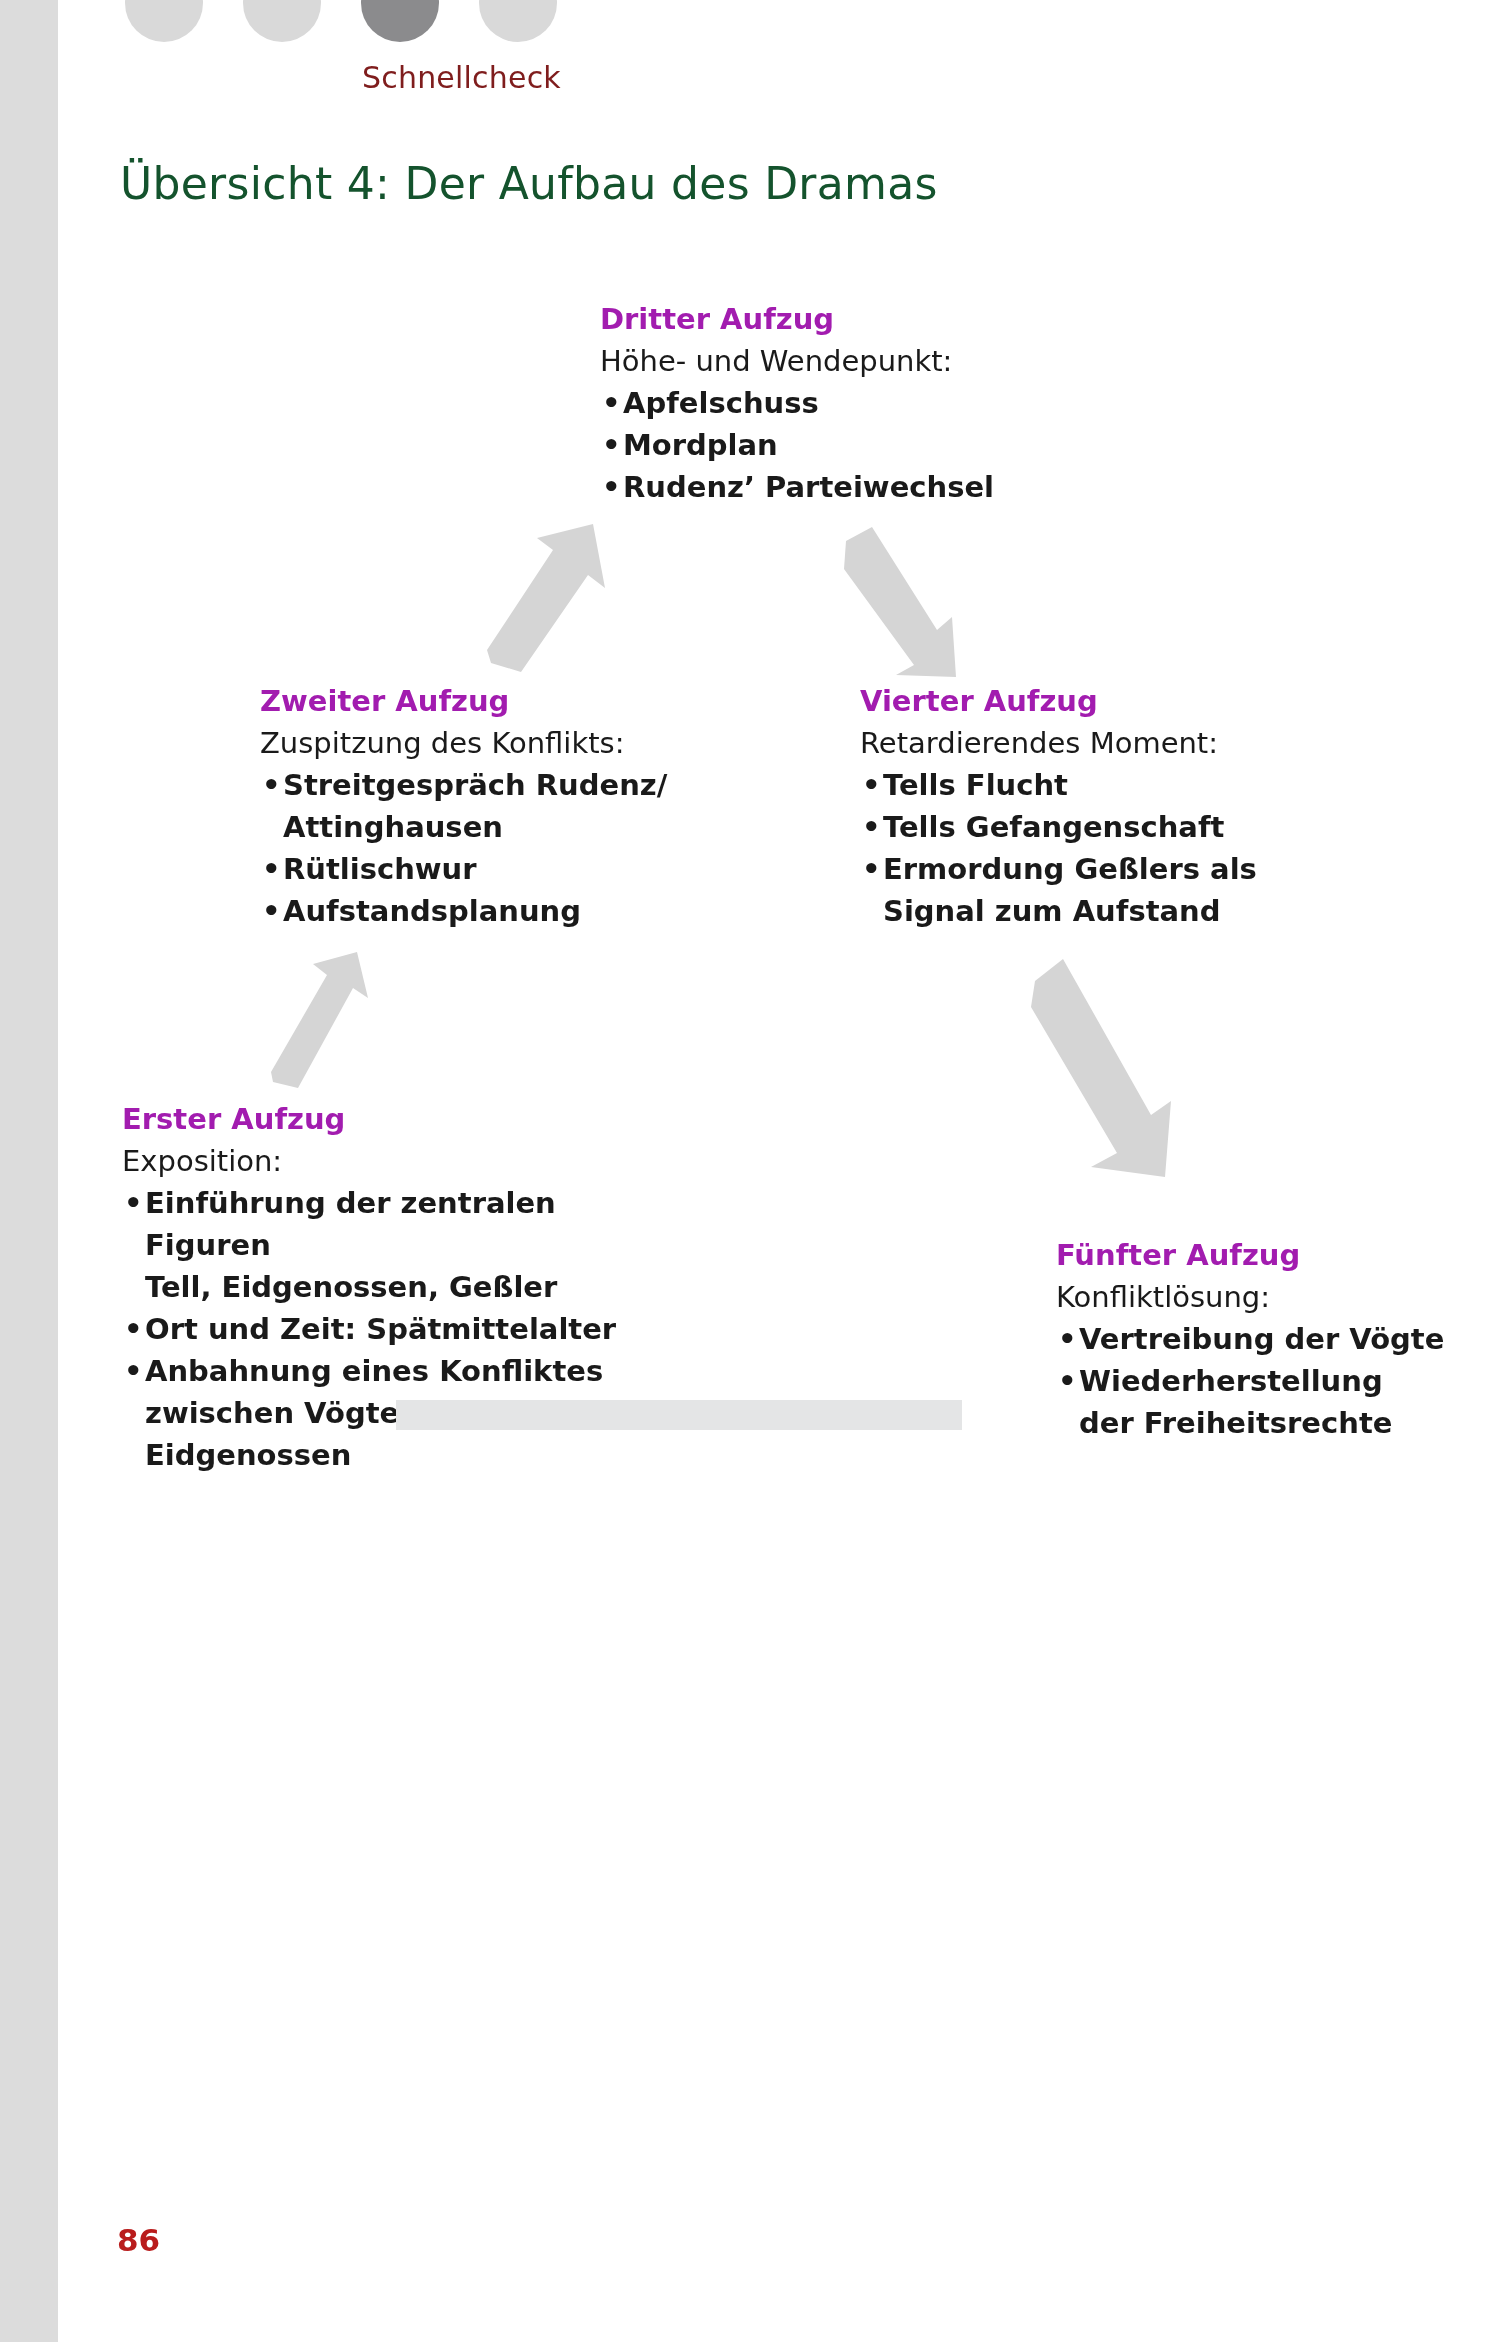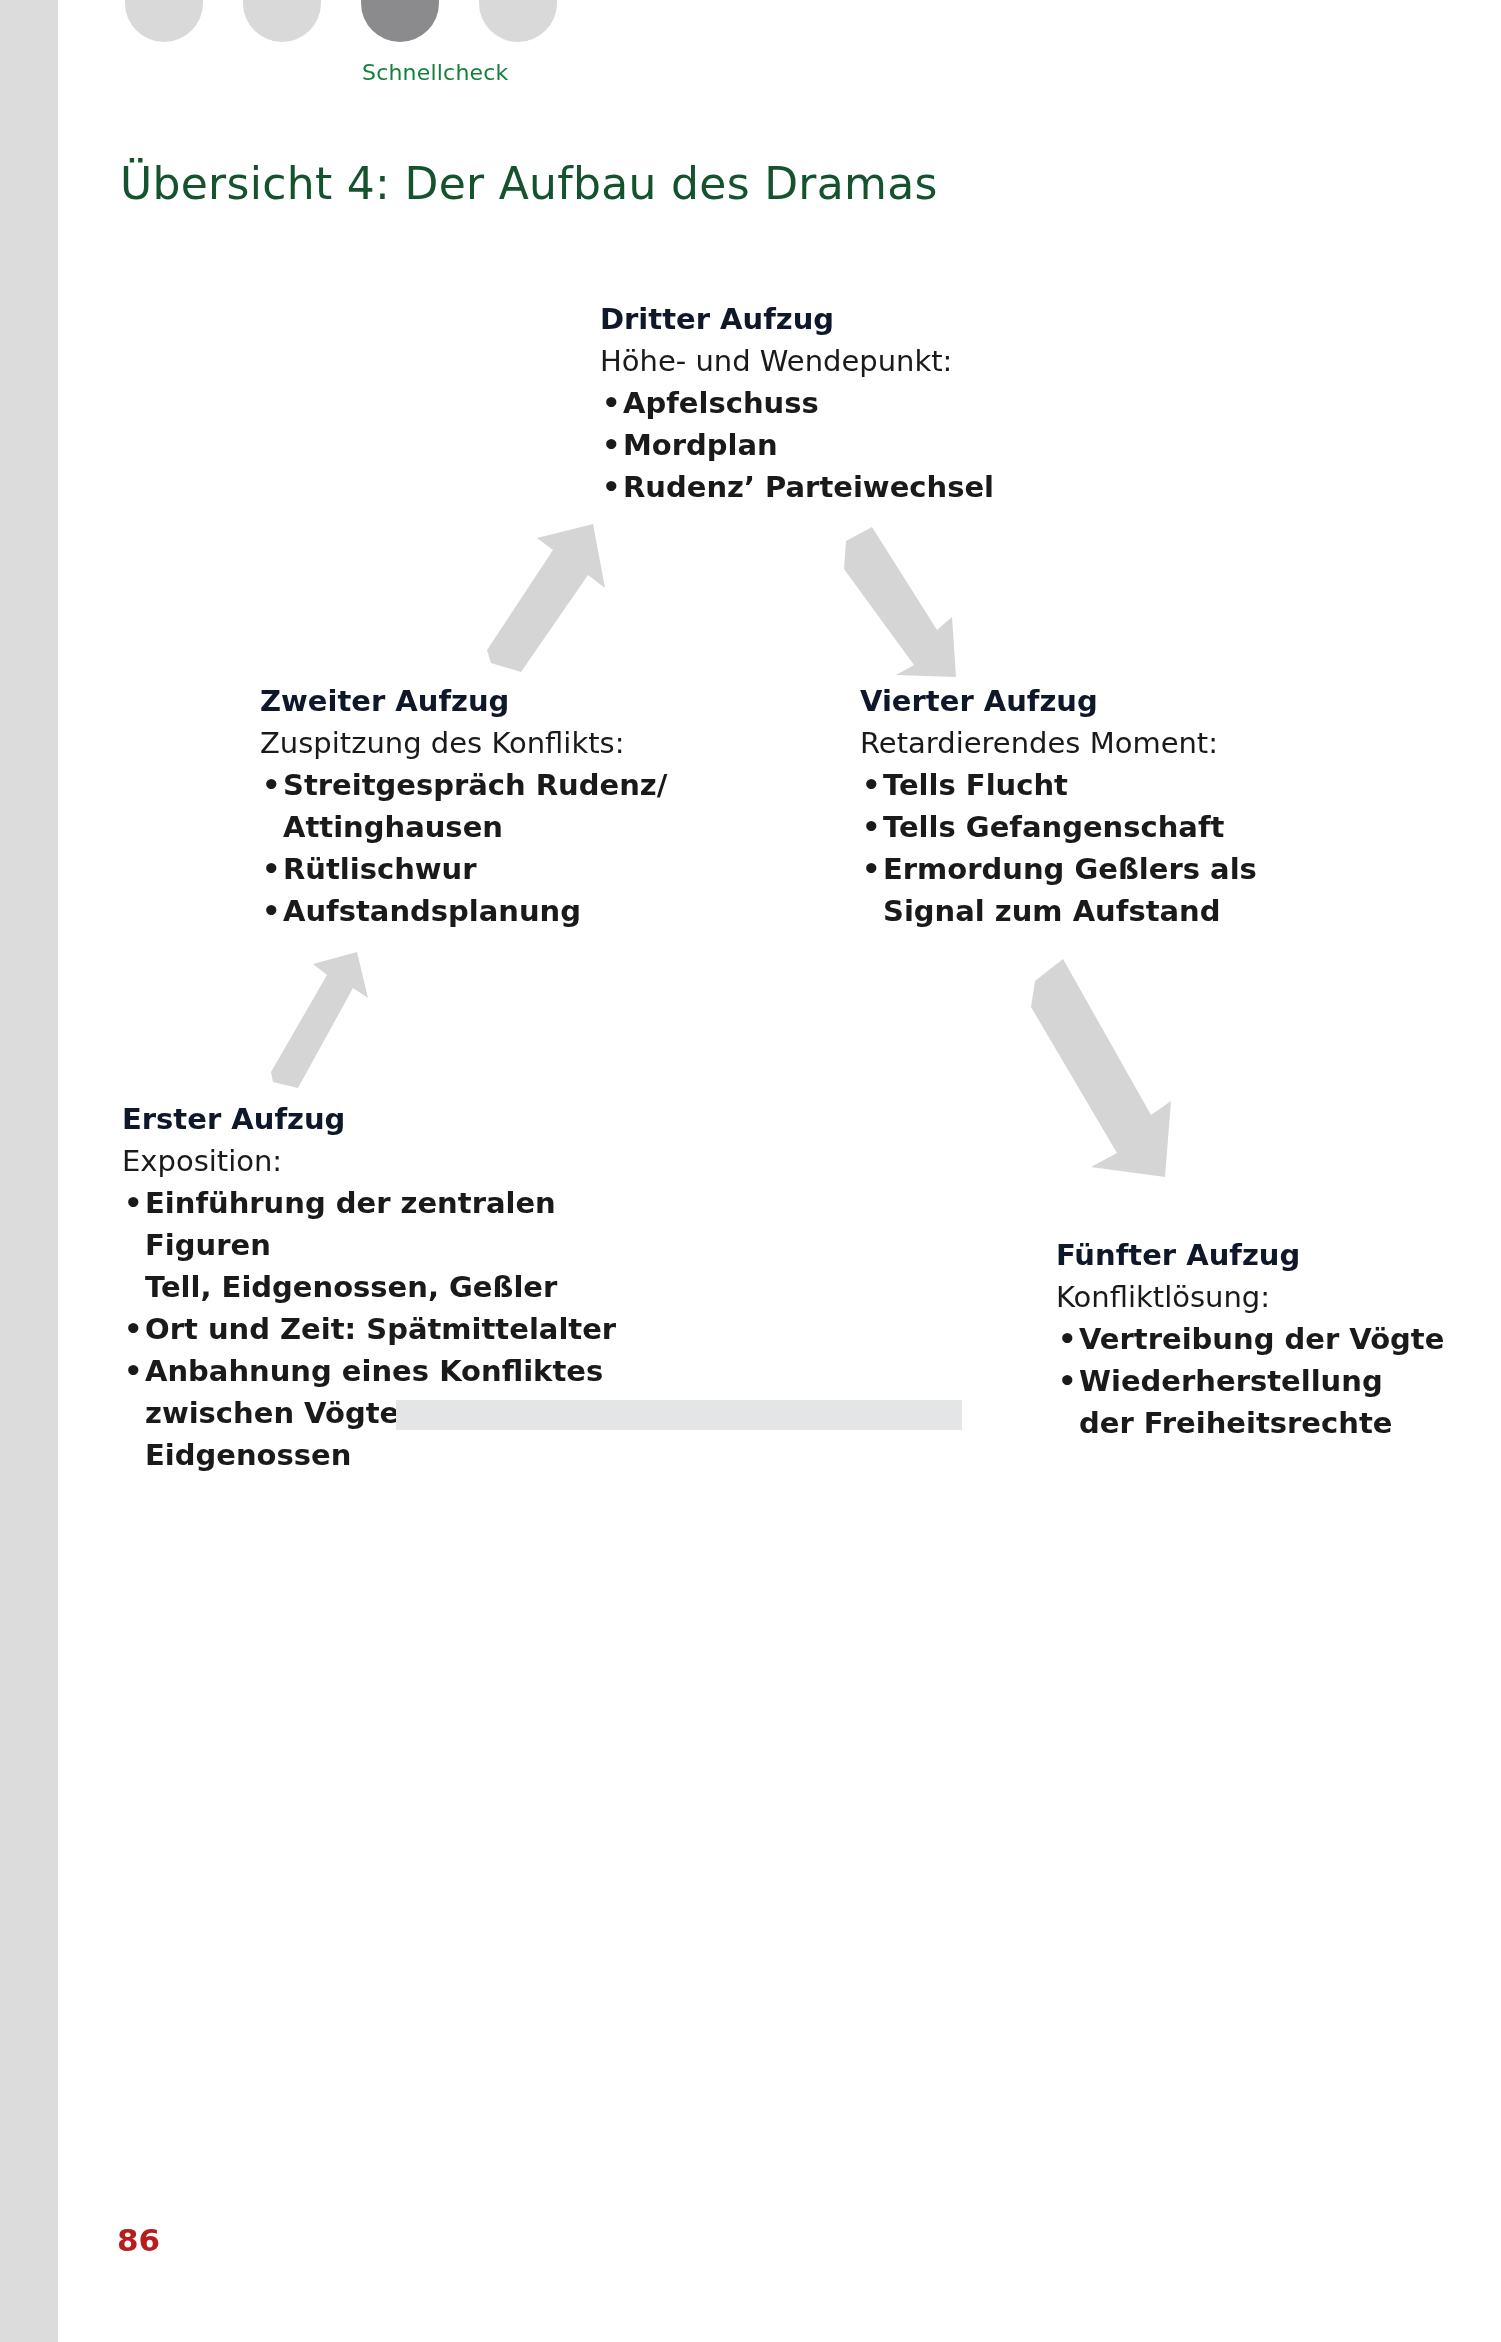--- a/index.html
+++ b/index.html
@@ -46,22 +46,22 @@
   }
   .dot.d0 { left: 0px; }
   .dot.d1 { left: 118px; }
   .dot.d2 { left: 236px; background: #8b8b8d; }
   .dot.d3 { left: 354px; }
 
   .tab-label {
     position: absolute;
     left: 362px;
     top: 60px;
-    font-size: 22px;
-    color: #15803d;
+    font-size: 30px;
+    color: #7f1d1d;
     letter-spacing: 0.2px;
     font-family: "DejaVu Sans", "Liberation Sans", sans-serif;
   }
 
   .page-title {
     position: absolute;
     left: 120px;
     top: 158px;
     font-size: 44px;
     color: #14532d;
@@ -73,21 +73,21 @@
   .act {
     position: absolute;
     color: #1a1a1a;
     font-size: 29px;
     line-height: 42px;
   }
   .act .act-title {
     font-weight: bold;
     font-size: 29px;
     line-height: 42px;
-    color: #0f172a;
+    color: #a21caf;
   }
   .act .act-subtitle {
     font-size: 29px;
     line-height: 42px;
   }
   .act ul {
     list-style: none;
     margin: 0;
     padding: 0;
   }

